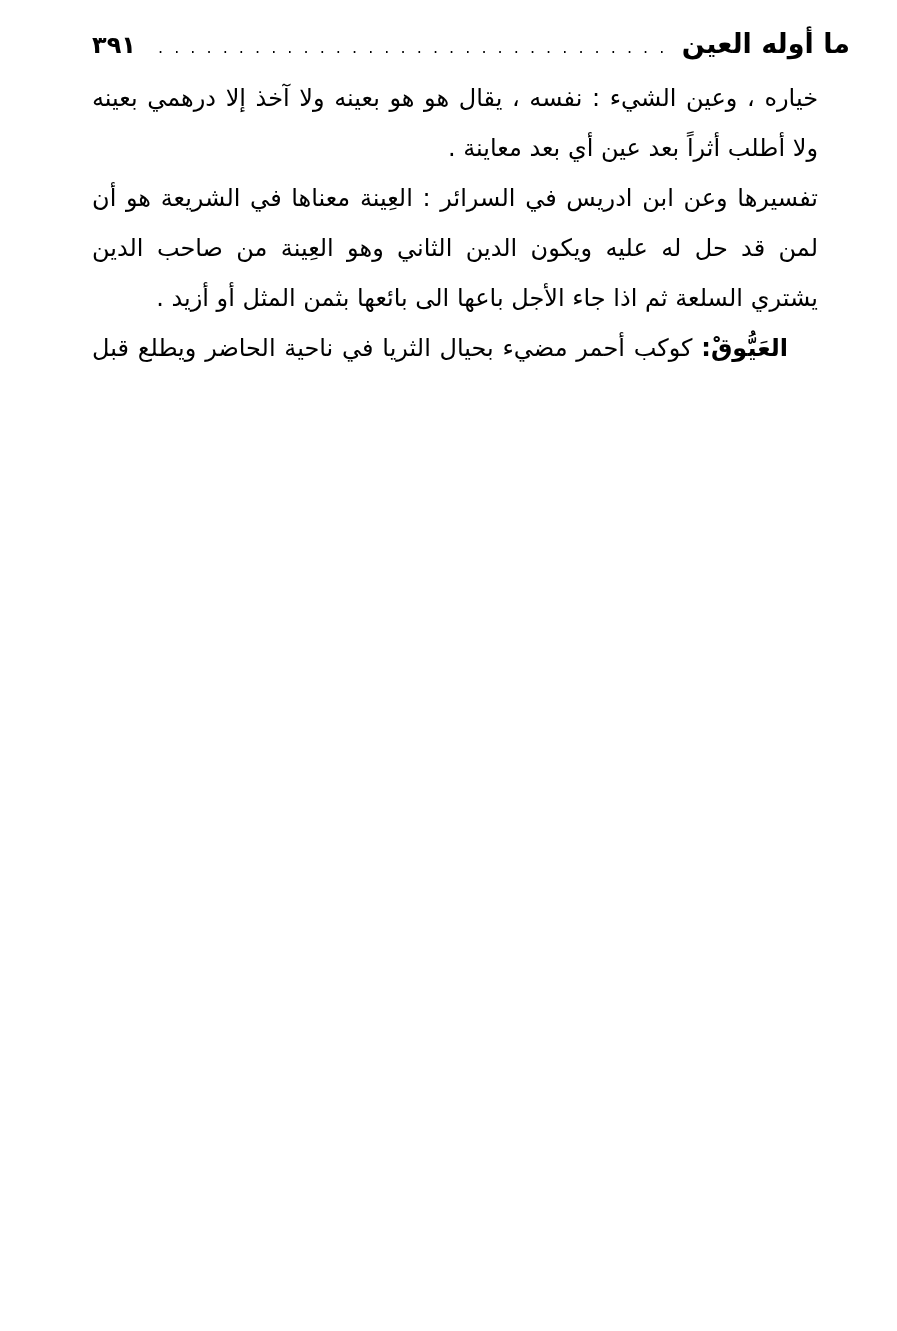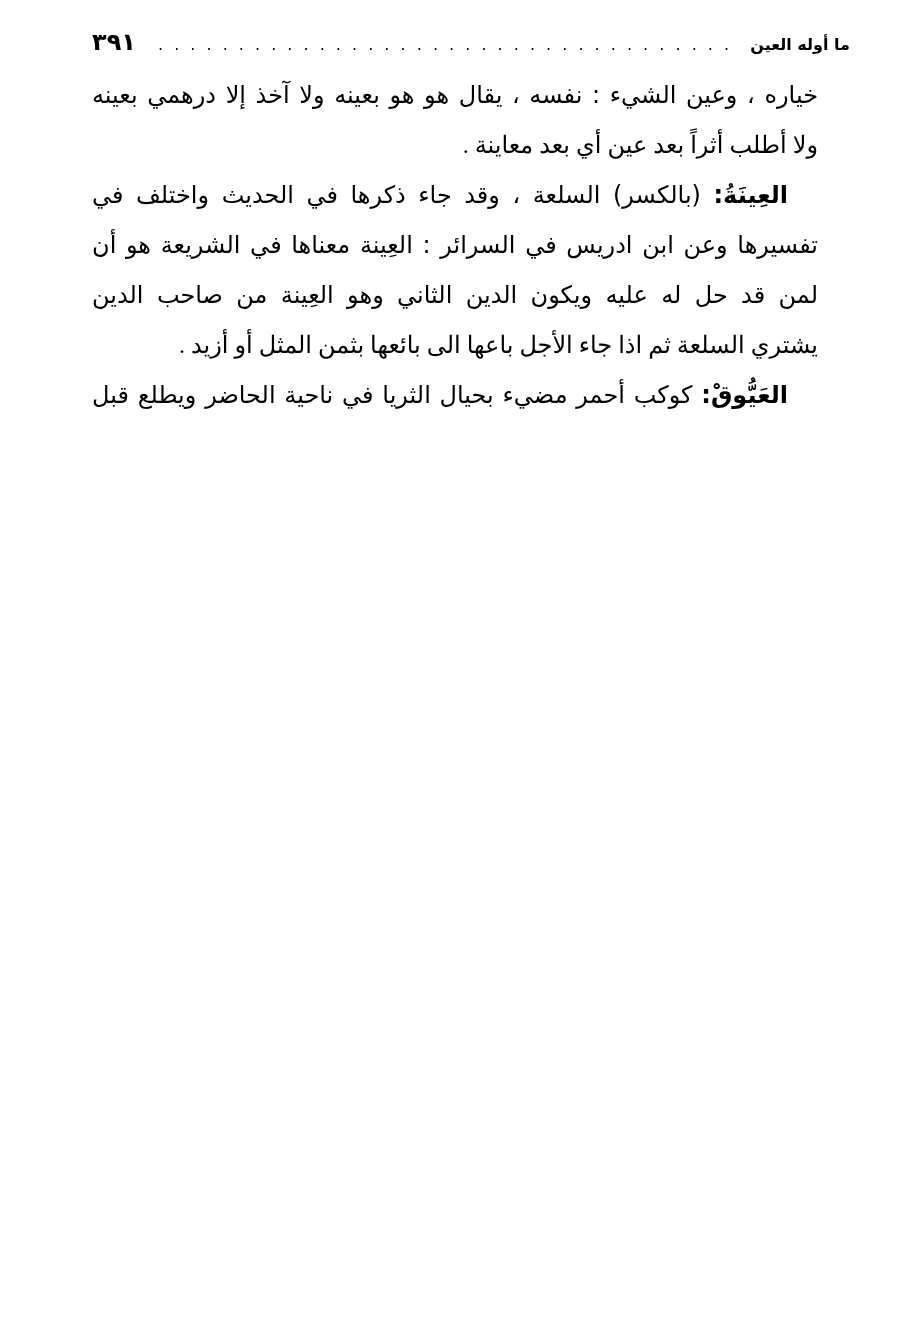--- a/index.html
+++ b/index.html
@@ -21,21 +21,21 @@
   
   .header {
     display: flex;
     align-items: baseline;
     margin: 0 47px 0 92px;
     padding-top: 28px;
     gap: 10px;
   }
   .header-title {
     font-weight: bold;
-    font-size: 16px;
+    font-size: 27px;
     white-space: nowrap;
     flex: 0 0 auto;
   }
   .dot-leader {
     flex: 1 1 auto;
     overflow: hidden;
     white-space: nowrap;
     font-size: 16px;
     letter-spacing: 3px;
     direction: ltr;
@@ -59,21 +59,20 @@
     height: 50px;
     overflow: hidden;
   }
   .just {
     text-align: justify;
     text-align-last: justify;
   }
   .last {
     text-align: right;
     text-align-last: right;
-    font-family: Liberation Serif, serif;
   }
   .indent {
     padding-right: 30px;
   }
   .term {
     font-weight: bold;
   }
 </style>
 </head>
 <body>
@@ -84,24 +83,20 @@
     <span class="header-title">ما أوله العين</span>
     <span class="dot-leader">. . . . . . . . . . . . . . . . . . . . . . . . . . . . . . . . . . . . . . . . . . . . . . . . . .</span>
     <span class="page-number">٣٩١</span>
   </div>
 
   <div class="body-text">
 
     <div class="line just">خياره ، وعين الشيء : نفسه ، يقال هو هو بعينه ولا آخذ إلا درهمي بعينه</div>
     <div class="line last">ولا أطلب أثراً بعد عين أي بعد معاينة .</div>
 
-    <div class="line just indent">
-      <span class="term">العِينَةُ:</span>
-      <span>(بالكسر) السلعة ، وقد جاء ذكرها في الحديث واختلف في</span>
-    </div>
     <div class="line just">تفسيرها وعن ابن ادريس في السرائر : العِينة معناها في الشريعة هو أن</div>
     <div class="line just">لمن قد حل له عليه ويكون الدين الثاني وهو العِينة من صاحب الدين</div>
     <div class="line last">يشتري السلعة ثم اذا جاء الأجل باعها الى بائعها بثمن المثل أو أزيد .</div>
 
     <div class="line just indent">
       <span class="term">العَيُّوقْ:</span>
       <span>كوكب أحمر مضيء بحيال الثريا في ناحية الحاضر ويطلع قبل</span>
     </div>
 
   </div>

